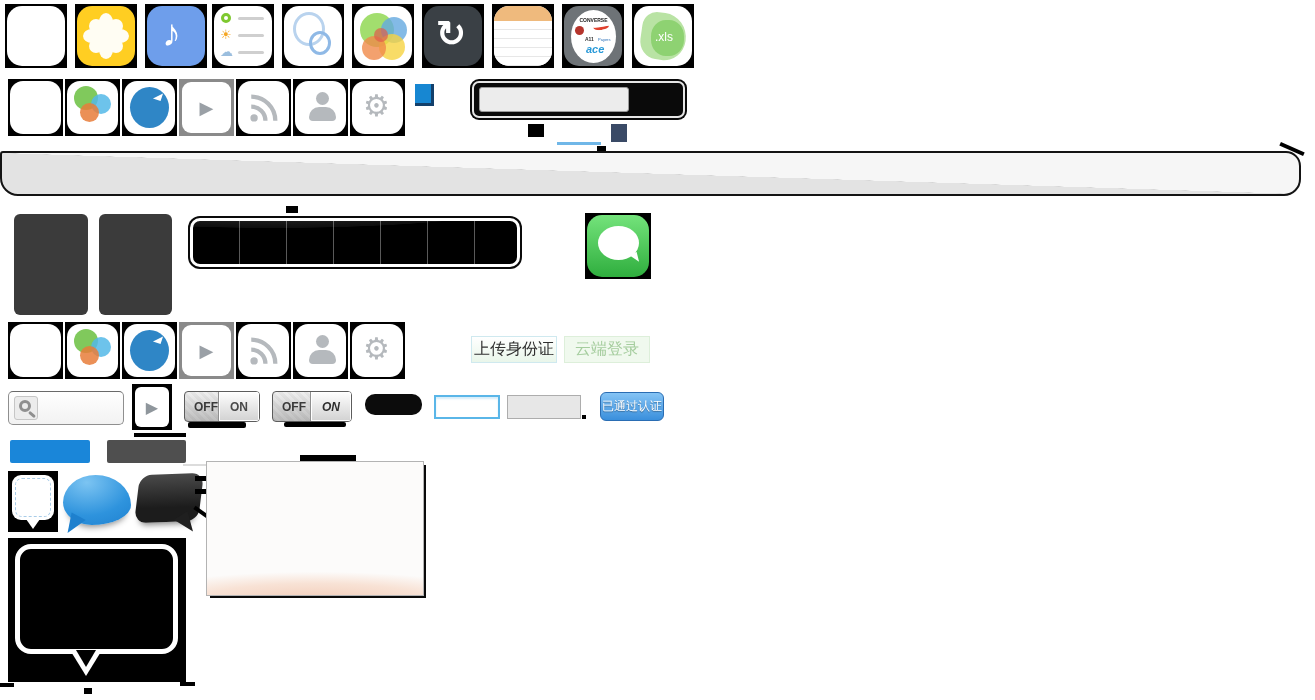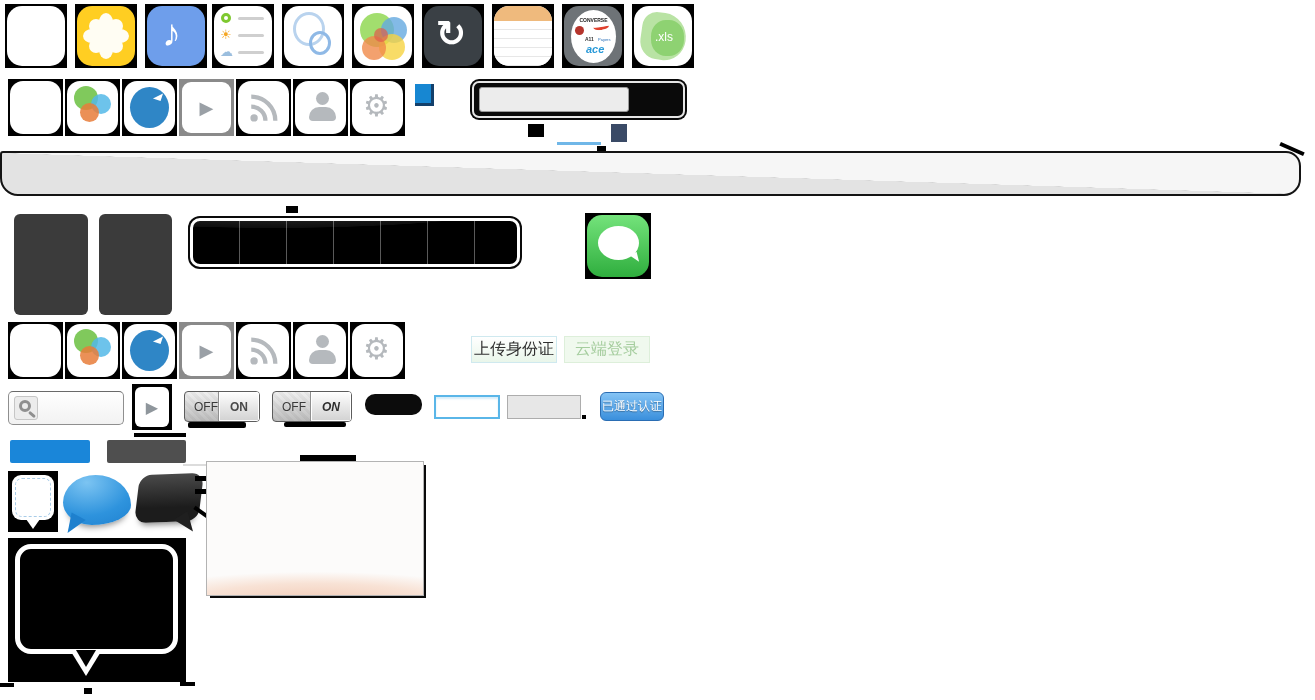--- a/index.html
+++ b/index.html
@@ -36,21 +36,21 @@
   .seg{position:absolute;left:190px;top:218px;width:330px;height:49px;background:#000;
     border:3px solid #fff;border-radius:10px;box-shadow:0 0 0 2px #0a0a0a}
   .seg::before{content:"";position:absolute;inset:0;
     background:repeating-linear-gradient(90deg,transparent 0 46px,rgba(255,255,255,.35) 46px 47px)}
   .seg::after{content:"";position:absolute;inset:0;border-radius:7px;
     background:radial-gradient(140% 110% at 25% -45%,rgba(255,255,255,.25),rgba(255,255,255,.06) 55%,transparent 56%)}
   
   .toggle{position:absolute;width:76px;height:31px;border:1px solid #5c5c5c;border-radius:4px;
     background:repeating-linear-gradient(45deg,rgba(0,0,0,.04) 0 3px,transparent 3px 6px),
                linear-gradient(180deg,#f0f0f0,#bdbdbd);overflow:hidden}
-  .toggle .offlbl{position:absolute;left:9px;top:8px;font-size:12px;font-weight:normal;color:#3a3a3a}
+  .toggle .offlbl{position:absolute;left:9px;top:8px;font-size:12px;font-weight:bold;color:#3a3a3a}
   .toggle .knob{position:absolute;right:0;top:0;width:41px;height:100%;
     background:linear-gradient(180deg,#fefefe,#d2d2d2);border-left:1px solid #8f8f8f;
     box-shadow:inset 0 0 0 1px #fff;display:flex;align-items:center;justify-content:center;
     font-size:12px;font-weight:bold;color:#4a4a4a}
   .toggle.on2 .knob{font-style:italic;color:#2e2e2e}
   
   .cnbtn{position:absolute;width:86px;height:27px;display:flex;align-items:center;justify-content:center;
     font-size:16px;border:1px solid #cfe9ef}
   .upload{background:linear-gradient(180deg,#ffffff,#e9f6ea);color:#2f2f2f}
   .verified{background:#f0f9ee;border-color:#ddefda;color:#a5cd9e}

